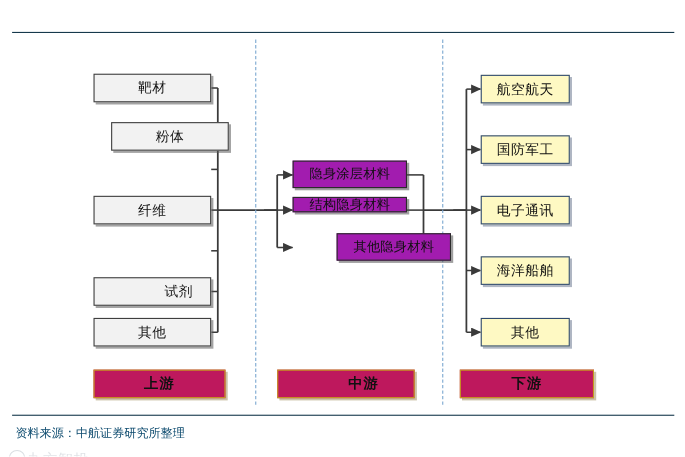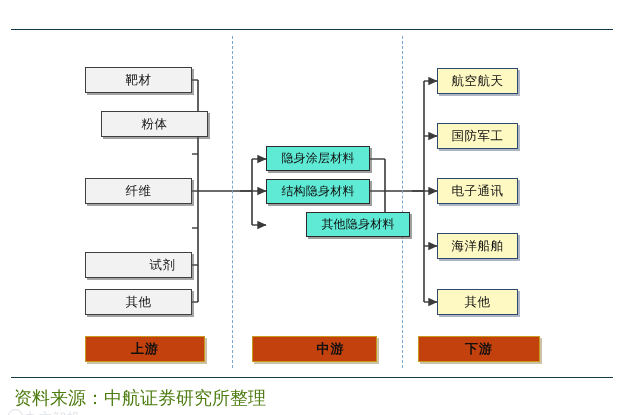--- a/index.html
+++ b/index.html
@@ -48,22 +48,22 @@
     top: 377px;
     width: 602px;
     height: 0;
     border-top: 1.4px solid #16394c;
   }
   .source-note {
     position: absolute;
     left: 14px;
     top: 386px;
     font-family: Liberation Sans, sans-serif;
-    font-size: 18px;
-    color: #4d7c0f;
+    font-size: 11px;
+    color: #0c4a6e;
     white-space: nowrap;
   }
   
   .watermark {
     position: absolute;
     left: 8px;
     top: 389px;
     font-family: "Liberation Sans", sans-serif;
     font-size: 13px;
     color: rgba(150,160,172,0.30);
@@ -108,39 +108,39 @@
     color: #101010;
     white-space: nowrap;
     letter-spacing: 0.5px;
   }
   .node.upstream {
     background: #f2f2f2;
     border: 1.5px solid #3f3f3f;
     box-shadow: 2px 2px 0 rgba(90,90,90,0.55);
   }
   .node.midstream {
-    background: #5eead4;
+    background: #a21caf;
     border: 1.5px solid #2b2b2b;
     box-shadow: 2px 2px 0 rgba(80,80,80,0.55);
     font-size: 12px;
     letter-spacing: 0.2px;
   }
   .node.downstream {
     background: #fef9c3;
     border: 1.5px solid #2f4a70;
     box-shadow: 2px 2px 0 rgba(95,110,135,0.5);
     font-size: 12.5px;
   }
   .tier-label {
     position: absolute;
     box-sizing: border-box;
     display: flex;
     align-items: center;
     justify-content: center;
-    background: #c2410c;
+    background: #be185d;
     border: 1.6px solid #c79a1e;
     font-family: "Liberation Sans", "DejaVu Sans", sans-serif;
     font-weight: bold;
     font-size: 13px;
     color: #111111;
     letter-spacing: 1px;
     box-shadow: 2px 2px 0 rgba(140,120,60,0.45);
   }
   .divider {
     position: absolute;
@@ -204,21 +204,21 @@
     <div class="divider" style="left:232px; top:2px; height:332px;"></div>
     <div class="divider" style="left:402px; top:2px; height:332px;"></div>
 
     <div class="node upstream" style="left:85px; top:33px; width:107px; height:26px;font-family:Liberation Mono, monospace;">靶材</div>
     <div class="node upstream" style="left:85px; top:77px; width:107px; height:26px;margin-left:16px;">粉体</div>
     <div class="node upstream" style="left:85px; top:144px; width:107px; height:26px;">纤维</div>
     <div class="node upstream" style="left:85px; top:218px; width:107px; height:26px;padding-left:48px;">试剂</div>
     <div class="node upstream" style="left:85px; top:255px; width:107px; height:26px;">其他</div>
 
     <div class="node midstream" style="left:266px; top:112px; width:104px; height:25px;">隐身涂层材料</div>
-    <div class="node midstream" style="left:266px; top:145px; width:104px; height:25px;">结构隐身材料</div>
+    <div class="node midstream" style="left:266px; top:145px; width:104px; height:14px;">结构隐身材料</div>
     <div class="node midstream" style="left:266px; top:178px; width:104px; height:25px;margin-left:40px;">其他隐身材料</div>
 
     <div class="node downstream" style="left:437px; top:34px; width:81px; height:26px;">航空航天</div>
     <div class="node downstream" style="left:437px; top:89px; width:81px; height:26px;">国防军工</div>
     <div class="node downstream" style="left:437px; top:144px; width:81px; height:26px;">电子通讯</div>
     <div class="node downstream" style="left:437px; top:199px; width:81px; height:26px;text-align:right;">海洋船舶</div>
     <div class="node downstream" style="left:437px; top:255px; width:81px; height:26px;">其他</div>
 
     <div class="tier-label" style="left:85px; top:302px; width:120px; height:26px;">上游</div>
     <div class="tier-label" style="left:252px; top:302px; width:125px; height:26px;padding-left:32px;">中游</div>

